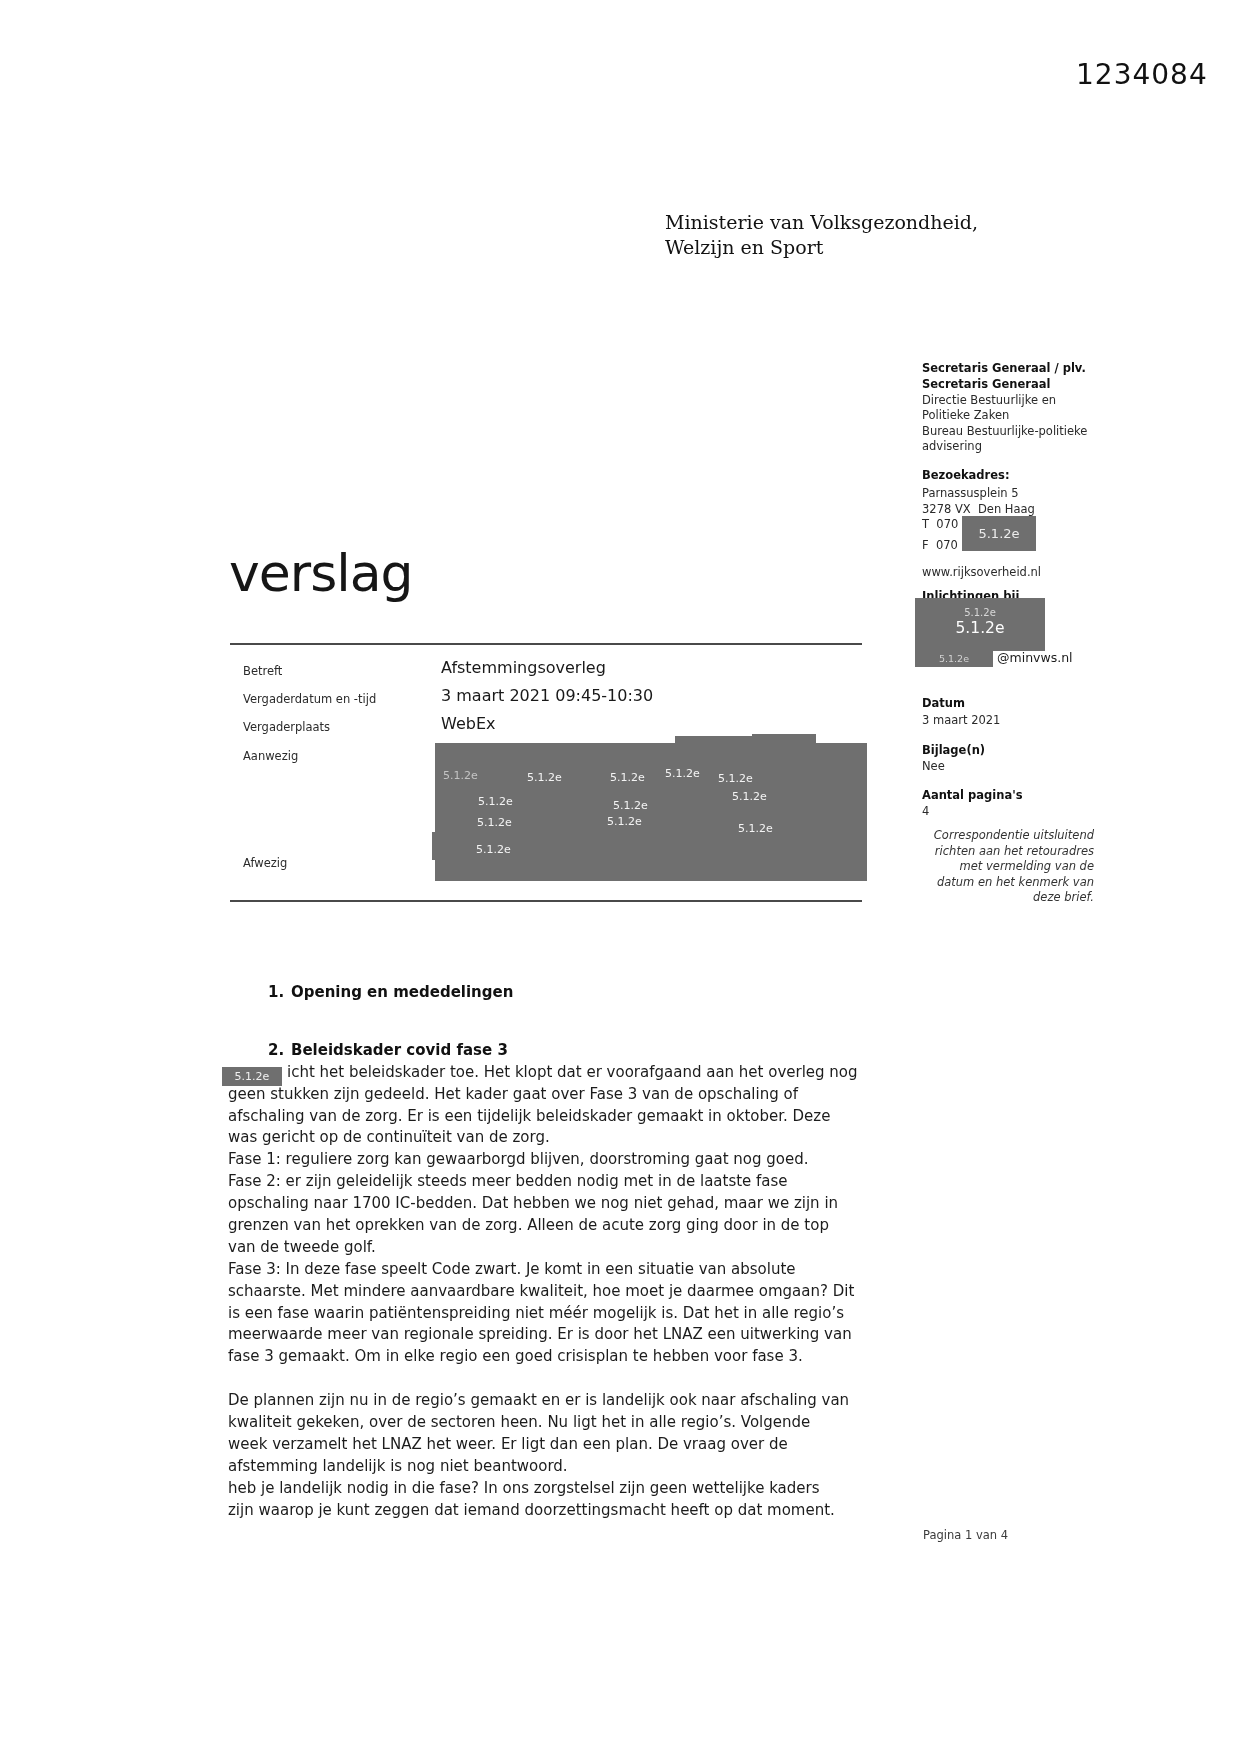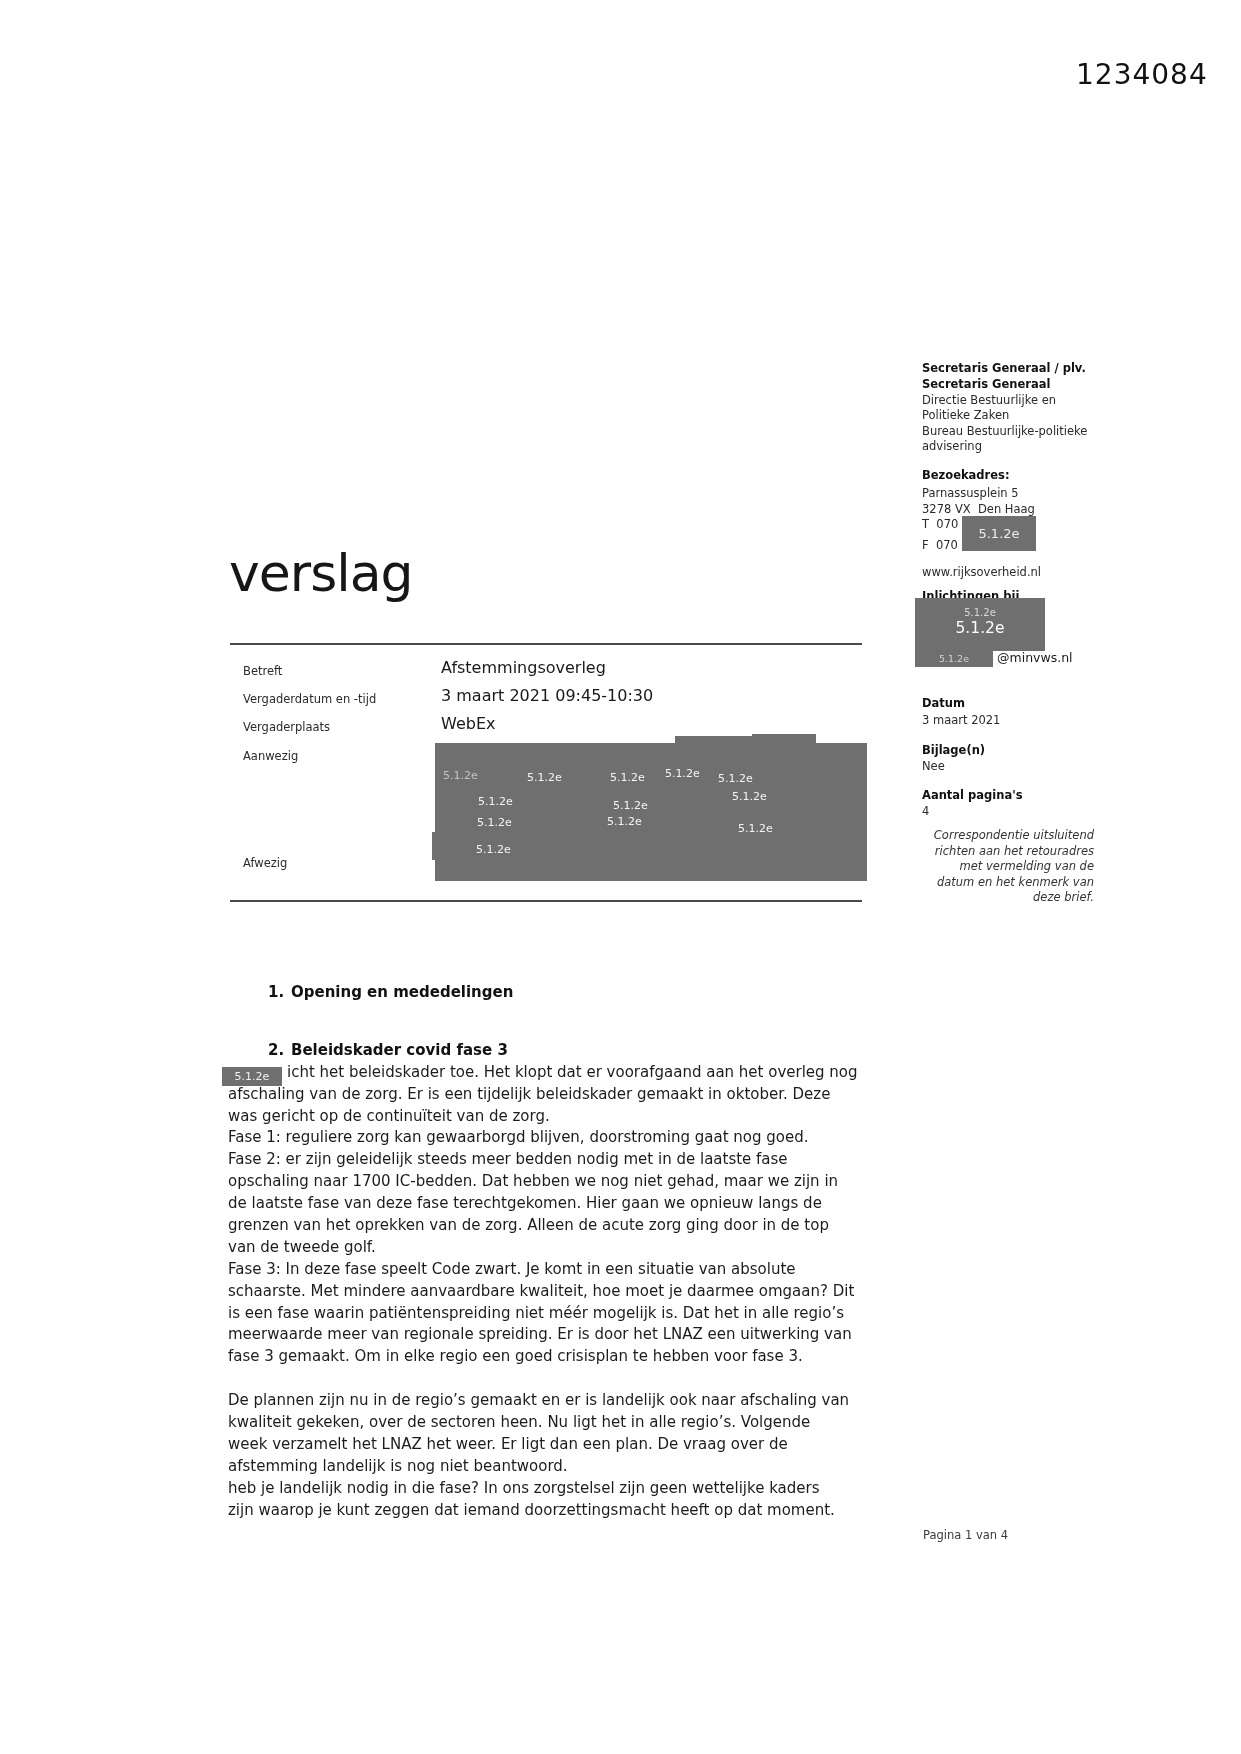--- a/index.html
+++ b/index.html
@@ -47,20 +47,24 @@
   
   .footer{left:923px;top:1528px;font-size:11.5px;color:#3a3a3a;}
 </style>
 </head>
 <body>
 
 <div class="page">
 
   <div class="abs doc-number">1234084</div>
 
+  <div class="abs ministry">
+    <div>Ministerie van Volksgezondheid,</div>
+    <div>Welzijn en Sport</div>
+  </div>
 
   <div class="abs sb b" style="top:361px">Secretaris Generaal / plv.</div>
   <div class="abs sb b" style="top:377px">Secretaris Generaal</div>
   <div class="abs sb" style="top:393px">Directie Bestuurlijke en</div>
   <div class="abs sb" style="top:408px">Politieke Zaken</div>
   <div class="abs sb" style="top:424px">Bureau Bestuurlijke-politieke</div>
   <div class="abs sb" style="top:439px">advisering</div>
 
   <div class="abs sb b" style="top:468px">Bezoekadres:</div>
   <div class="abs sb" style="top:486px">Parnassusplein 5</div>
@@ -116,26 +120,26 @@
     <span class="rlabel" style="left:303px;top:79px">5.1.2e</span>
     <span class="rlabel" style="left:41px;top:100px">5.1.2e</span>
   </div>
 
   <div class="abs rule" style="top:900px"></div>
 
   <div class="abs body-text">
       <div class="bline bheading"><span class="hnum">1.</span><span>Opening en mededelingen</span></div>
       <div class="bline bheading"><span class="hnum">2.</span><span>Beleidskader covid fase 3</span></div>
       <div class="bline"><span class="redact-inline first">5.1.2e</span>icht het beleidskader toe. Het klopt dat er voorafgaand aan het overleg nog</div>
+      <div class="bline">geen stukken zijn gedeeld. Het kader gaat over Fase 3 van de opschaling of</div>
       <div class="bline">afschaling van de zorg. Er is een tijdelijk beleidskader gemaakt in oktober. Deze</div>
       <div class="bline">was gericht op de continuïteit van de zorg.</div>
       <div class="bline">Fase 1: reguliere zorg kan gewaarborgd blijven, doorstroming gaat nog goed.</div>
       <div class="bline">Fase 2: er zijn geleidelijk steeds meer bedden nodig met in de laatste fase</div>
       <div class="bline">opschaling naar 1700 IC-bedden. Dat hebben we nog niet gehad, maar we zijn in</div>
-      <div class="bline">de laatste fase van deze fase terechtgekomen. Hier gaan we opnieuw langs de</div>
       <div class="bline">grenzen van het oprekken van de zorg. Alleen de acute zorg ging door in de top</div>
       <div class="bline">van de tweede golf.</div>
       <div class="bline">Fase 3: In deze fase speelt Code zwart. Je komt in een situatie van absolute</div>
       <div class="bline">schaarste. Met mindere aanvaardbare kwaliteit, hoe moet je daarmee omgaan? Dit</div>
       <div class="bline">is een fase waarin patiëntenspreiding niet méér mogelijk is. Dat het in alle regio’s</div>
       <div class="bline">meerwaarde meer van regionale spreiding. Er is door het LNAZ een uitwerking van</div>
       <div class="bline">fase 3 gemaakt. Om in elke regio een goed crisisplan te hebben voor fase 3.</div>
       <div class="bline">&nbsp;</div>
       <div class="bline">De plannen zijn nu in de regio’s gemaakt en er is landelijk ook naar afschaling van</div>
       <div class="bline">kwaliteit gekeken, over de sectoren heen. Nu ligt het in alle regio’s. Volgende</div>

